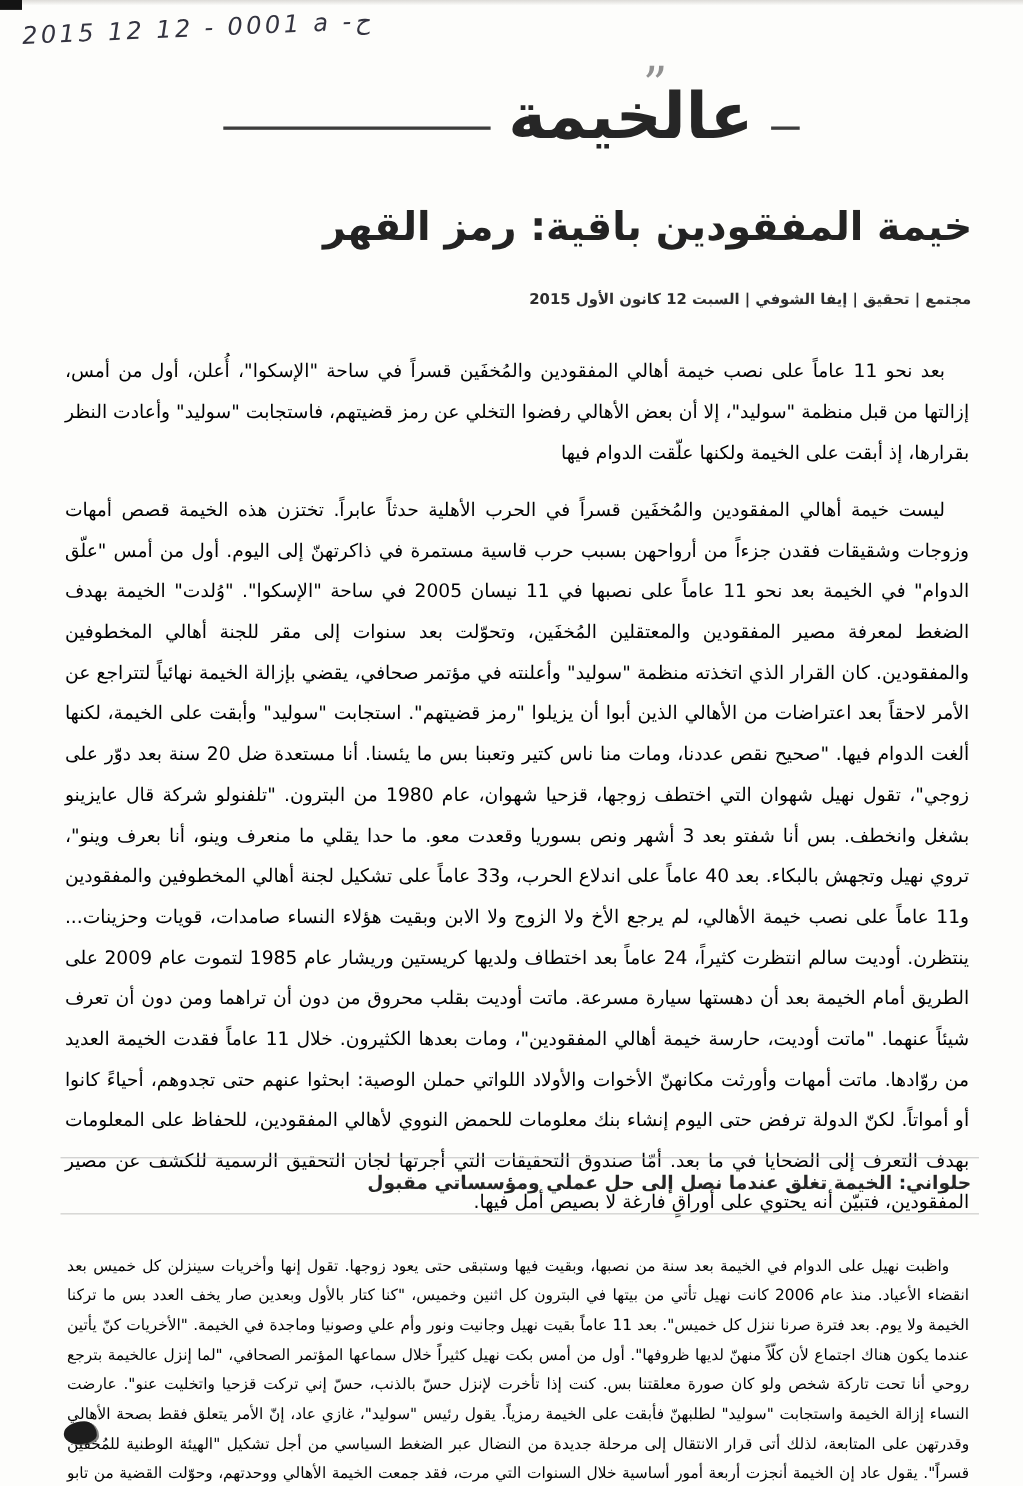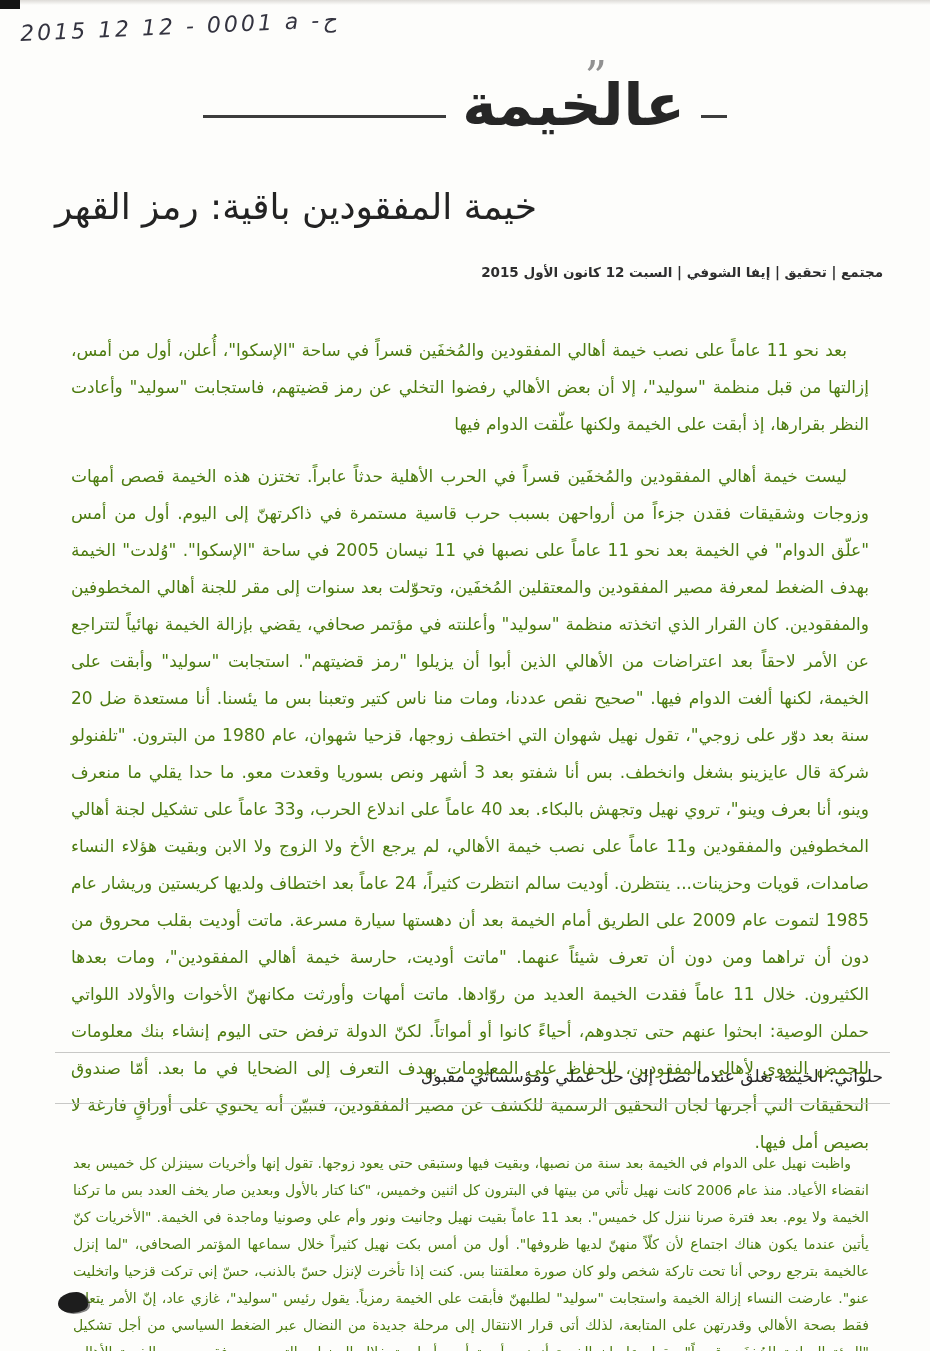--- a/index.html
+++ b/index.html
@@ -40,50 +40,50 @@
     letter-spacing:-1px;line-height:1;
   }
   .logo-quotes{
     position:absolute;top:-20px;right:35%;
     font-family:"DejaVu Serif",serif;
     font-size:44px;color:#919191;line-height:1;
   }
   
   .headline{
     position:absolute;top:186px;right:46px;left:55px;margin:0;
-    direction:rtl;text-align:left;
-    font-size:36px;font-weight:normal;color:#232323;
+    direction:rtl;text-align:right;
+    font-size:36px;font-weight:bold;color:#232323;
   }
   .byline{
     position:absolute;top:264px;right:47px;left:55px;
     direction:rtl;text-align:right;
     font-size:13.5px;color:#2e2e2e;font-weight:bold;
   }
   p.copy{
-    margin:16px;direction:rtl;
+    margin:4px;direction:rtl;
     text-align:justify;
-    color:#4d7c0f;
+    color:#000000;
   }
   .lead{
     position:absolute;top:316px;right:45px;left:55px;
     font-size:17px;line-height:37px;text-indent:22px;
   }
   .body-text{
     position:absolute;top:442px;right:45px;left:55px;
     font-size:17px;line-height:37px;text-indent:22px;
   }
   .divider{
     position:absolute;left:55px;right:40px;height:1px;background:#c8c8c6;
   }
   .divider-1{top:1052px;}
   .divider-2{top:1103px;}
   .subheading{
     position:absolute;top:1066px;right:47px;left:55px;margin:0;
     direction:rtl;text-align:right;
-    font-size:17px;font-weight:normal;color:#262626;
+    font-size:17px;font-weight:bold;color:#262626;
   }
   .bottom-text{
     position:absolute;top:1134px;right:45px;left:57px;
     font-size:14px;line-height:27px;text-indent:18px;
   }
   .ink-blot{
     position:absolute;top:1292px;left:58px;width:30px;height:21px;
     background:#1d1d1d;border-radius:62% 38% 55% 45%/55% 60% 40% 45%;
     box-shadow:2px 1px 0 rgba(29,29,29,.55);
   }

